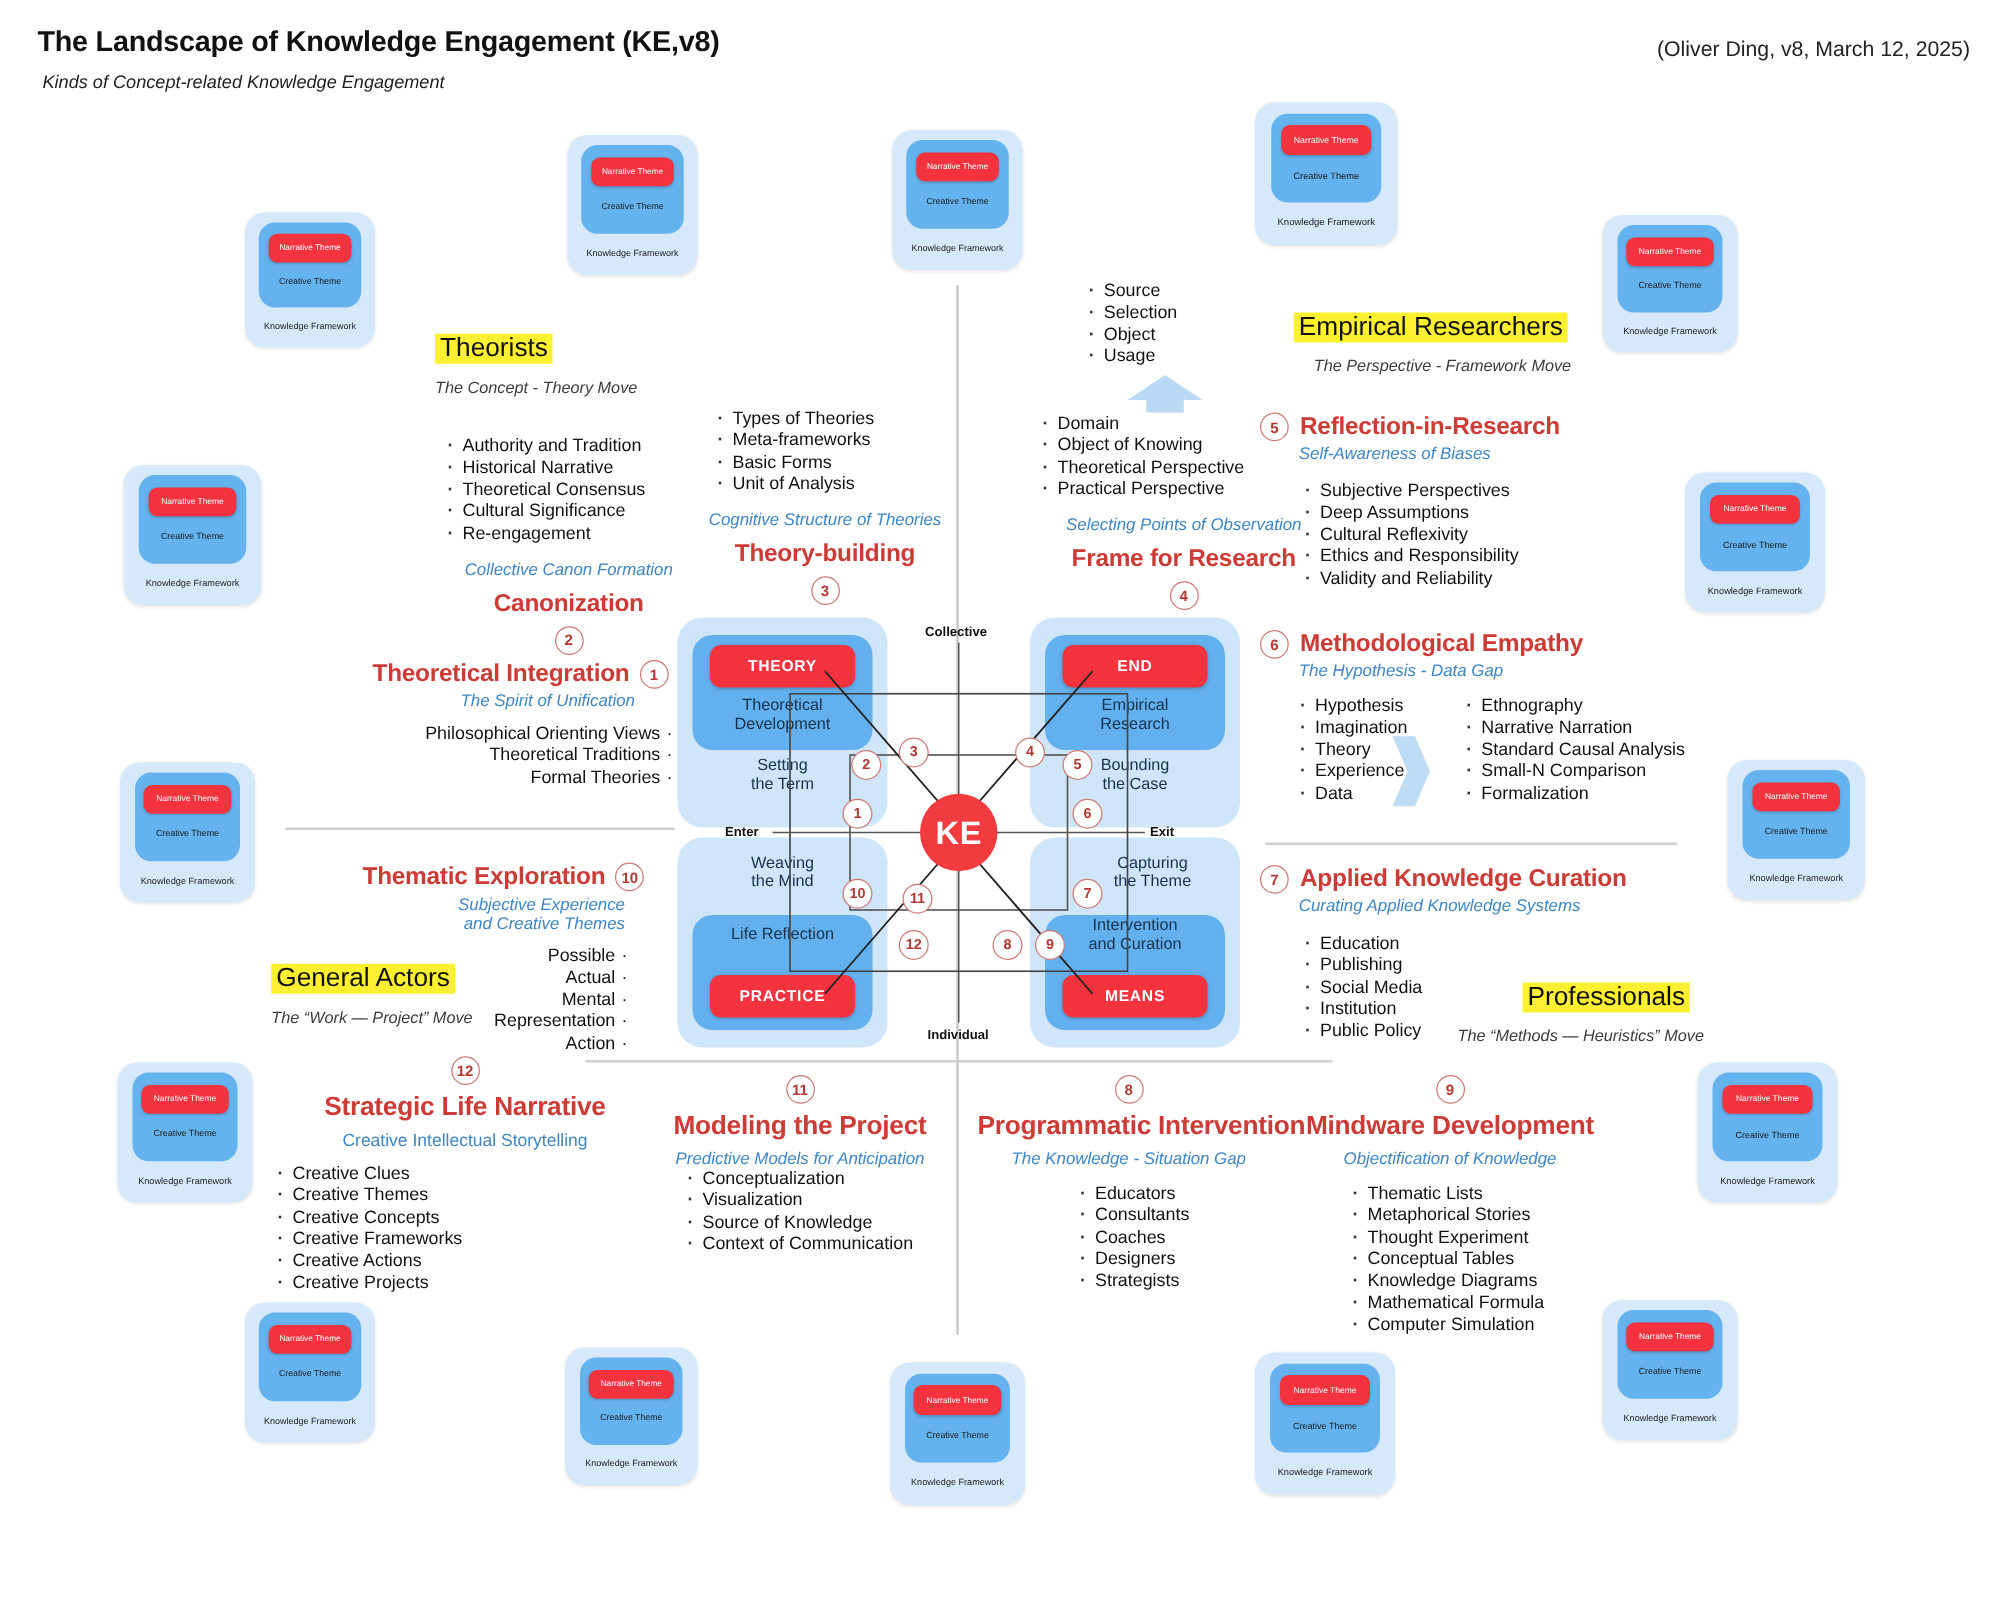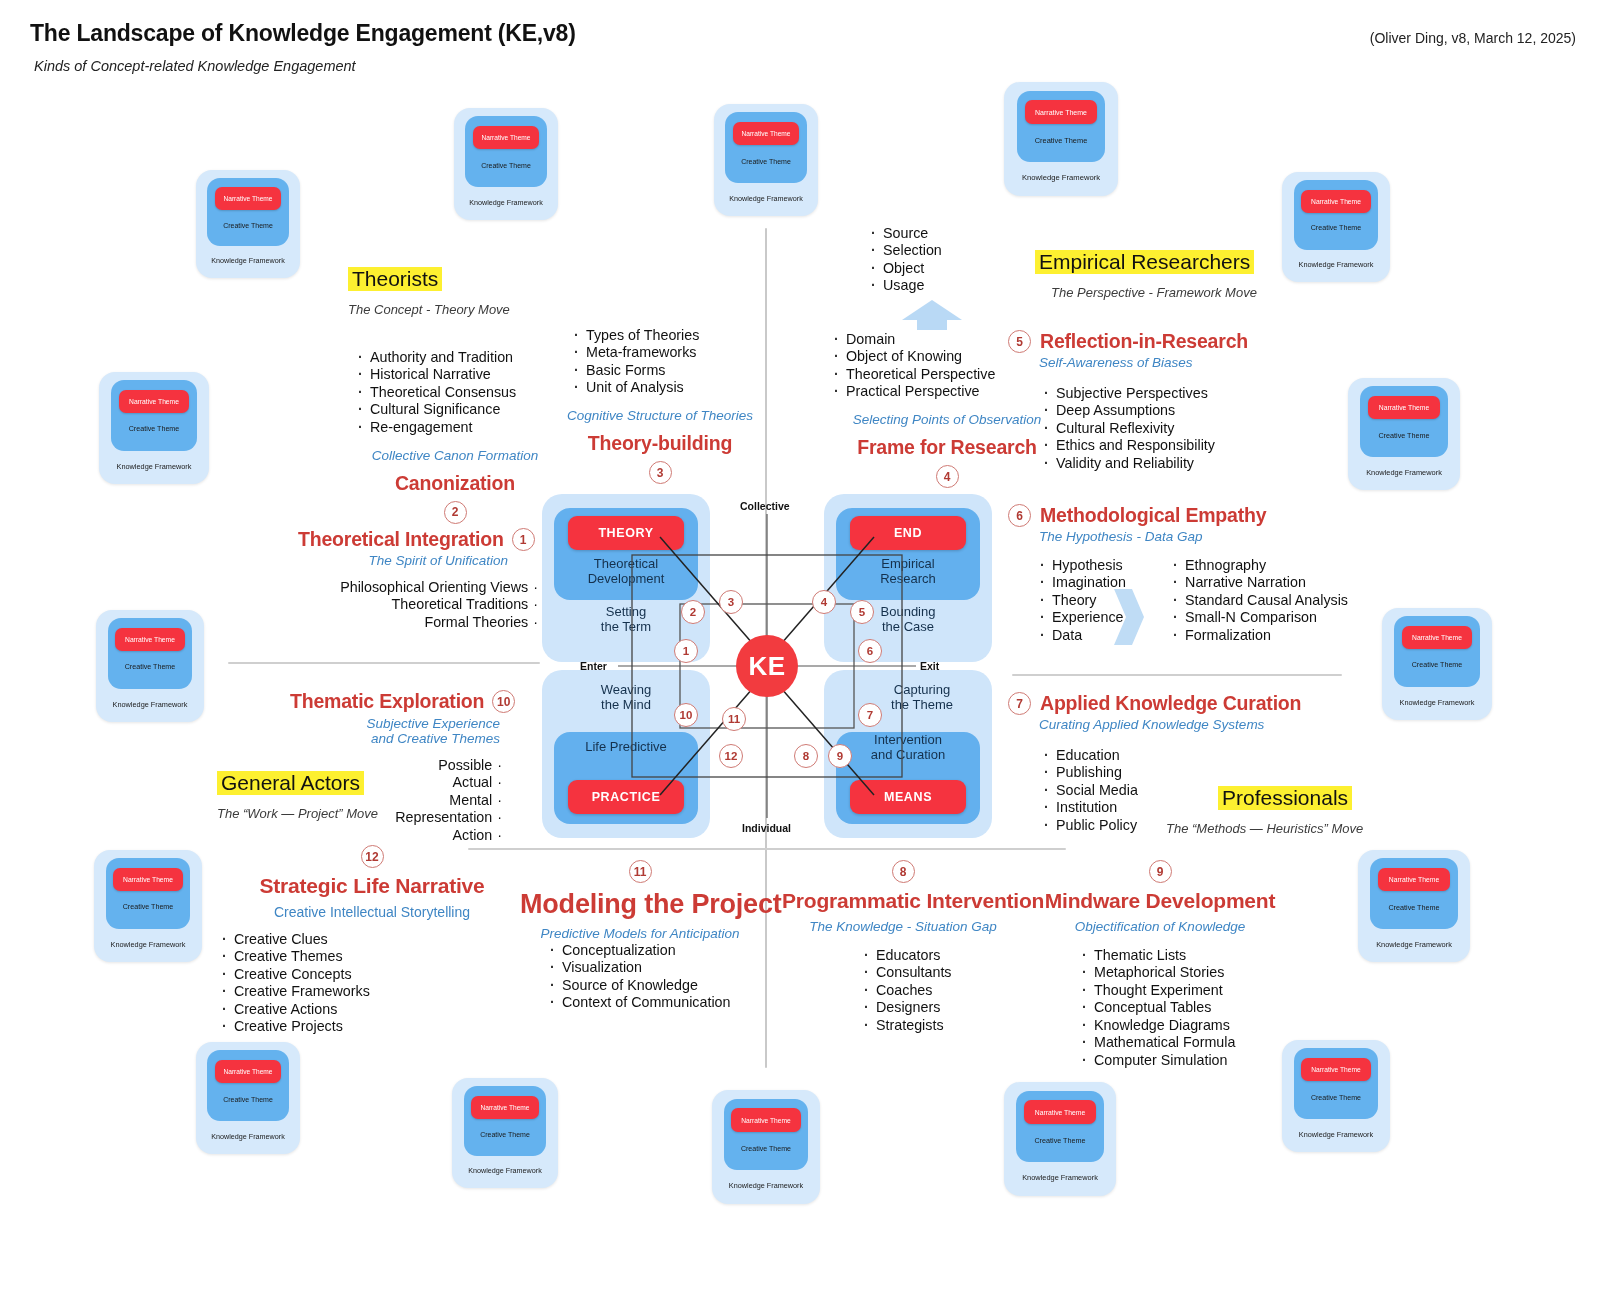--- a/index.html
+++ b/index.html
@@ -3,21 +3,21 @@
 <meta charset="utf-8">
 <style>
   html,body{margin:0;padding:0;background:#fff;}
   body{font-family:"Liberation Sans",sans-serif;color:#1a1a1a;}
   #stage{position:relative;width:1600px;height:1296px;overflow:hidden;background:#fff;}
   .abs{position:absolute;}
 
   
   #title{left:30px;top:20px;font-size:23px;font-weight:bold;letter-spacing:-.2px;color:#111;}
   #subtitle{left:34px;top:58px;font-size:14.5px;font-style:italic;color:#222;}
-  #credit{right:24px;top:30px;font-size:14px;color:#222;}
+  #credit{right:24px;top:30px;font-size:17px;color:#222;}
 
   
   .hdiv{height:2px;background:#cfcfcf;border-radius:2px;}
   .vdiv{width:2px;background:#c9c9c9;border-radius:2px;}
 
   
   .kf{border-radius:16px;background:#d6e9fb;box-shadow:0 1px 3px rgba(0,0,0,.10);
       display:flex;flex-direction:column;align-items:center;}
   .kf .ct{background:#64b2ee;border-radius:13px;display:flex;flex-direction:column;align-items:center;}
   .kf .nt{background:#f5333f;border-radius:7px;display:flex;align-items:center;justify-content:center;
@@ -364,21 +364,21 @@
           <li>Creative Actions</li>
           <li>Creative Projects</li>
         </ul>
     </div>
   </div>
 
   <div class="abs" style="left:520px;top:860px;width:240px;">
     <div style="display:flex;justify-content:center;">
       <div class="circ">11</div>
     </div>
-    <div class="secTitle" style="text-align:center;margin-top:6px;font-size:27px;">Modeling the Project</div>
+    <div class="secTitle" style="text-align:center;margin-top:6px;font-size:21px;">Modeling the Project</div>
     <div class="secSub" style="text-align:center;margin-top:6px;">Predictive Models for Anticipation</div>
     <ul class="bl" style="margin-left:30px;margin-top:0;">
         <li>Conceptualization</li>
         <li>Visualization</li>
         <li>Source of Knowledge</li>
         <li>Context of Communication</li>
       </ul>
   </div>
 
   <div class="abs" style="left:782px;top:860px;width:242px;">
@@ -423,21 +423,21 @@
 
     <div class="quad" style="left:356px;top:2px;width:168px;height:168px;"></div>
     <div class="quadIn" style="left:368px;top:16px;width:144px;height:92px;"></div>
     <div class="endbox" style="left:382px;top:24px;width:116px;height:34px;">END</div>
     <div class="qtxt" style="left:368px;top:64px;width:144px;"><span>Empirical</span><br><span>Research</span></div>
     <div class="qtxtOuter" style="left:356px;top:112px;width:168px;"><span>Bounding</span><br><span>the Case</span></div>
 
     <div class="quad" style="left:74px;top:178px;width:168px;height:168px;"></div>
     <div class="quadIn" style="left:86px;top:240px;width:144px;height:92px;"></div>
     <div class="qtxtOuter" style="left:74px;top:190px;width:168px;"><span>Weaving</span><br><span>the Mind</span></div>
-    <div class="qtxt" style="left:86px;top:247px;width:144px;"><span>Life Predictive</span></div>
+    <div class="qtxt" style="left:86px;top:247px;width:144px;"><span>Life Reflection</span></div>
     <div class="endbox" style="left:100px;top:288px;width:116px;height:34px;">PRACTICE</div>
 
     <div class="quad" style="left:356px;top:178px;width:168px;height:168px;"></div>
     <div class="quadIn" style="left:368px;top:240px;width:144px;height:92px;"></div>
     <div class="qtxtOuter" style="left:356px;top:190px;width:196px;"><span>Capturing</span><br><span>the Theme</span></div>
     <div class="qtxt" style="left:368px;top:240px;width:144px;"><span>Intervention</span><br><span>and Curation</span></div>
     <div class="endbox" style="left:382px;top:288px;width:116px;height:34px;">MEANS</div>
 
     <svg width="598" height="348" style="position:absolute;left:0;top:0;pointer-events:none;">
 

